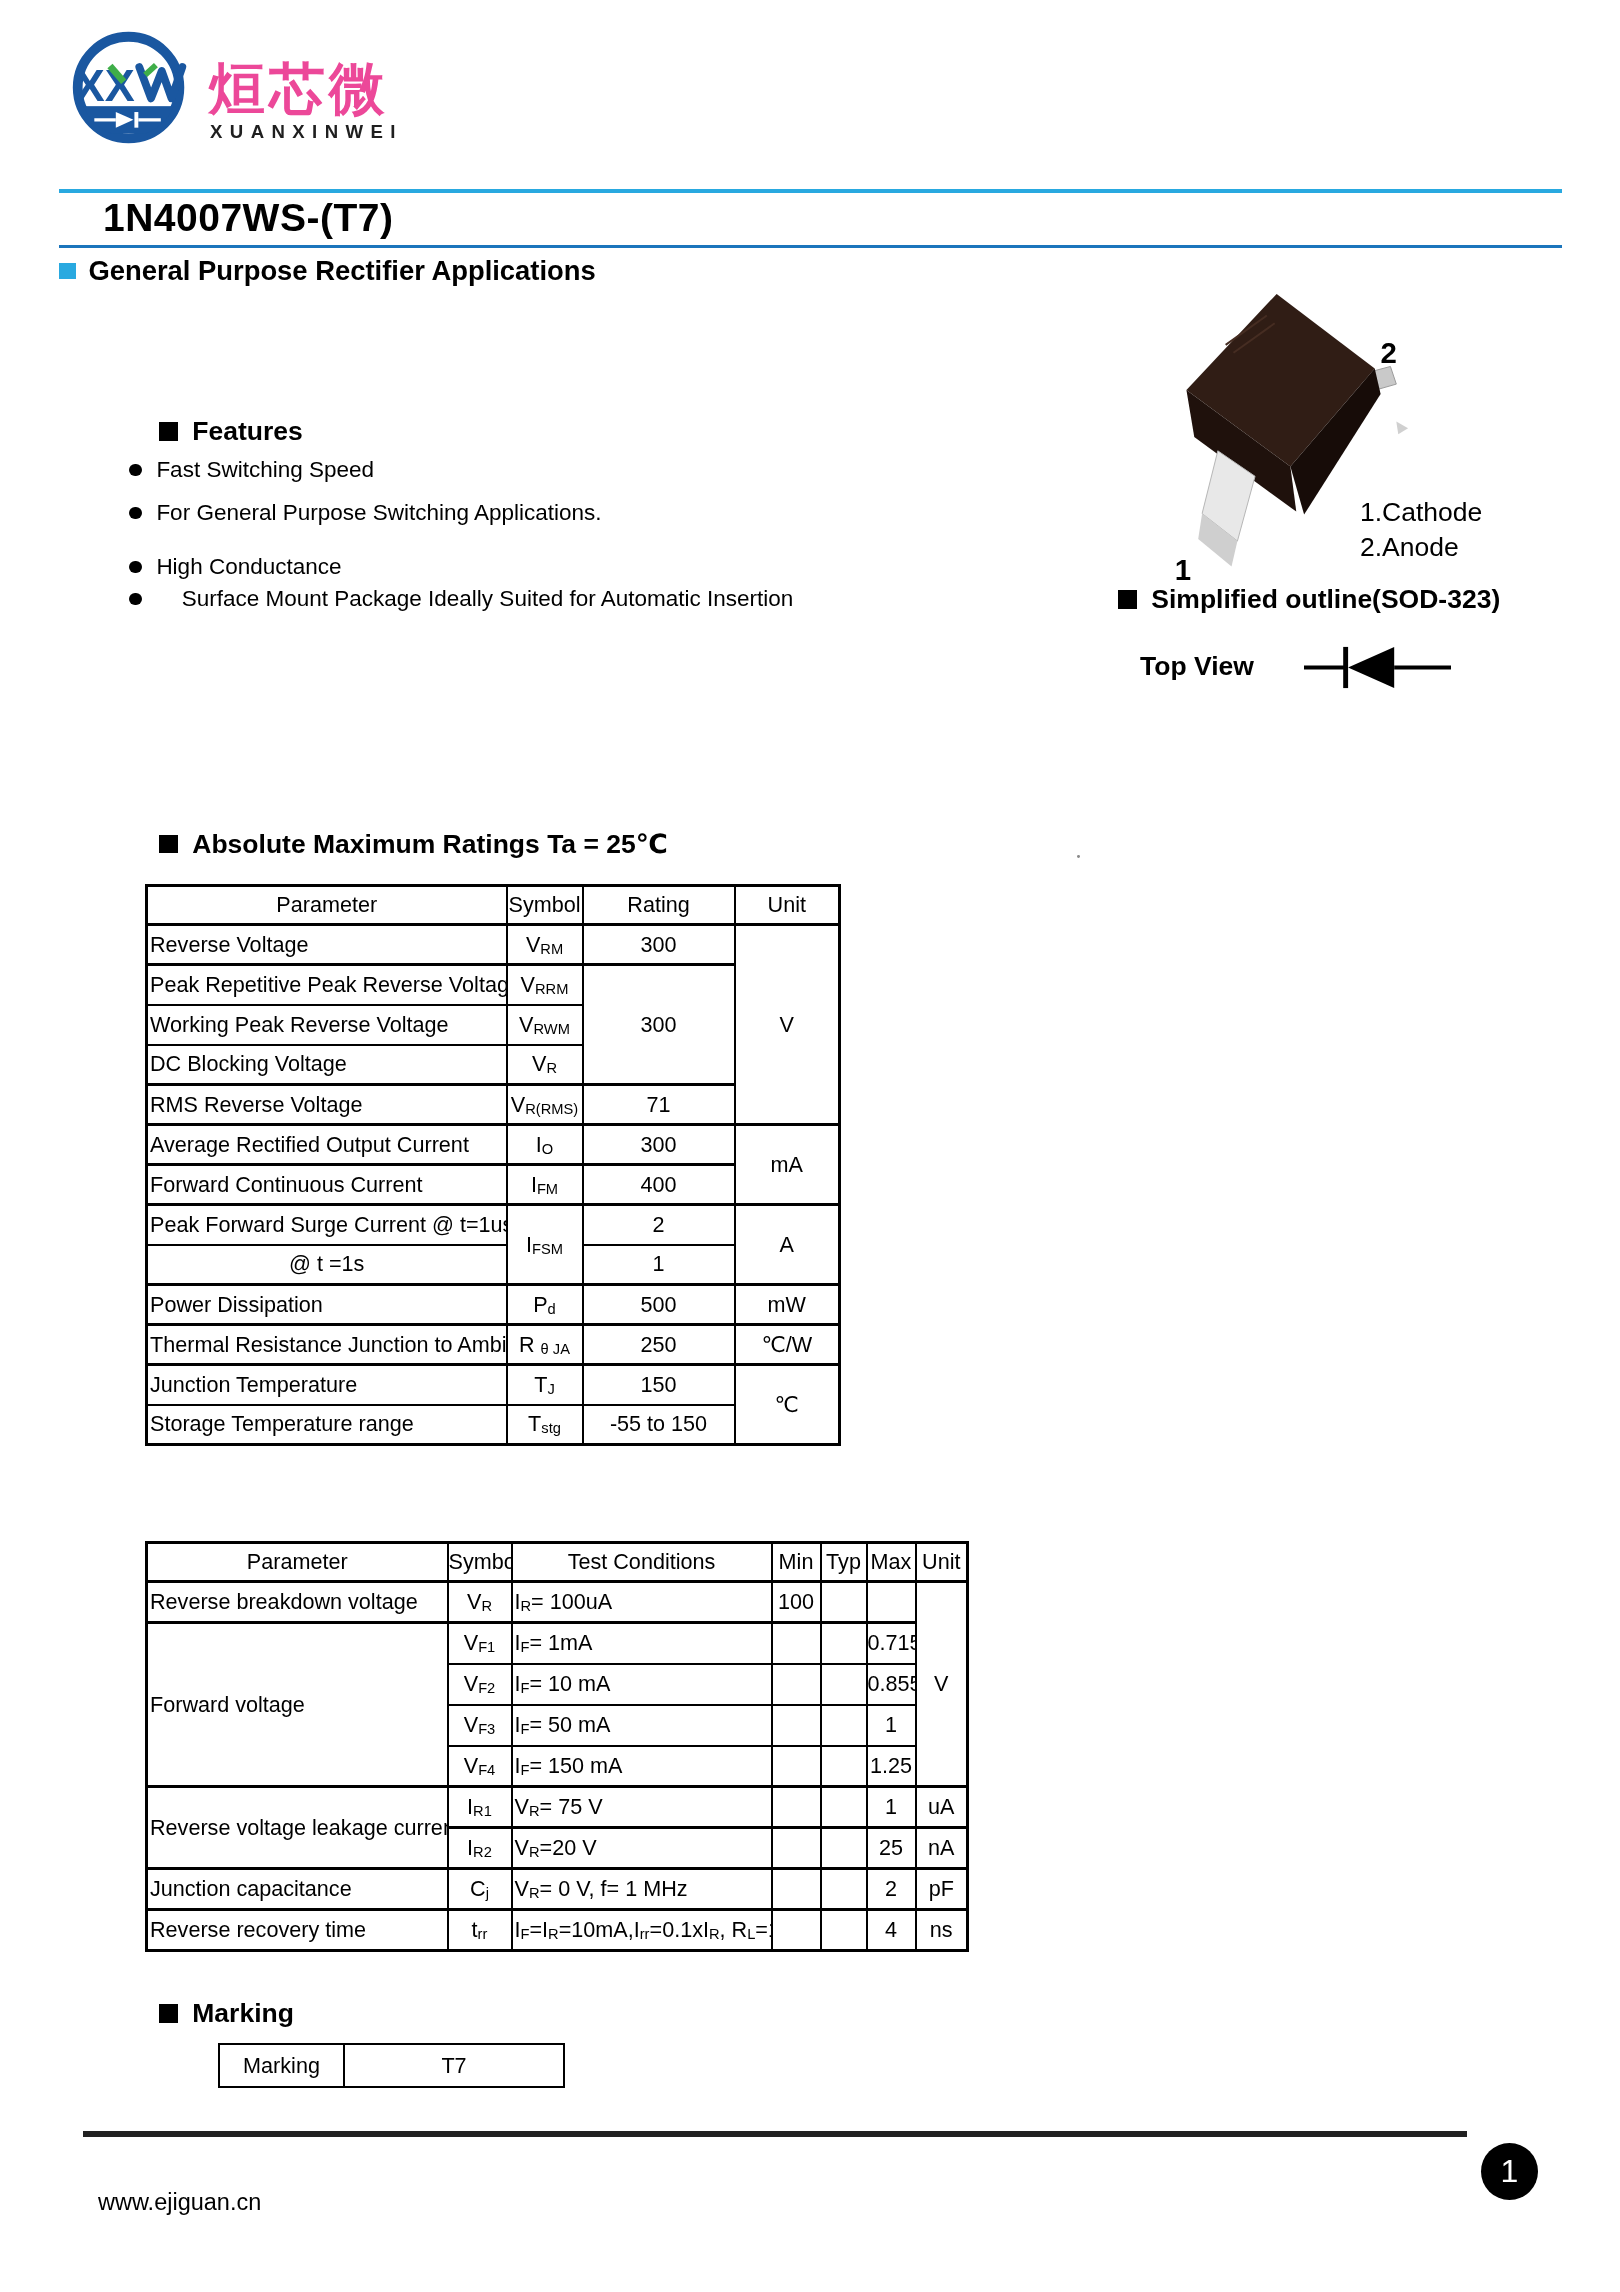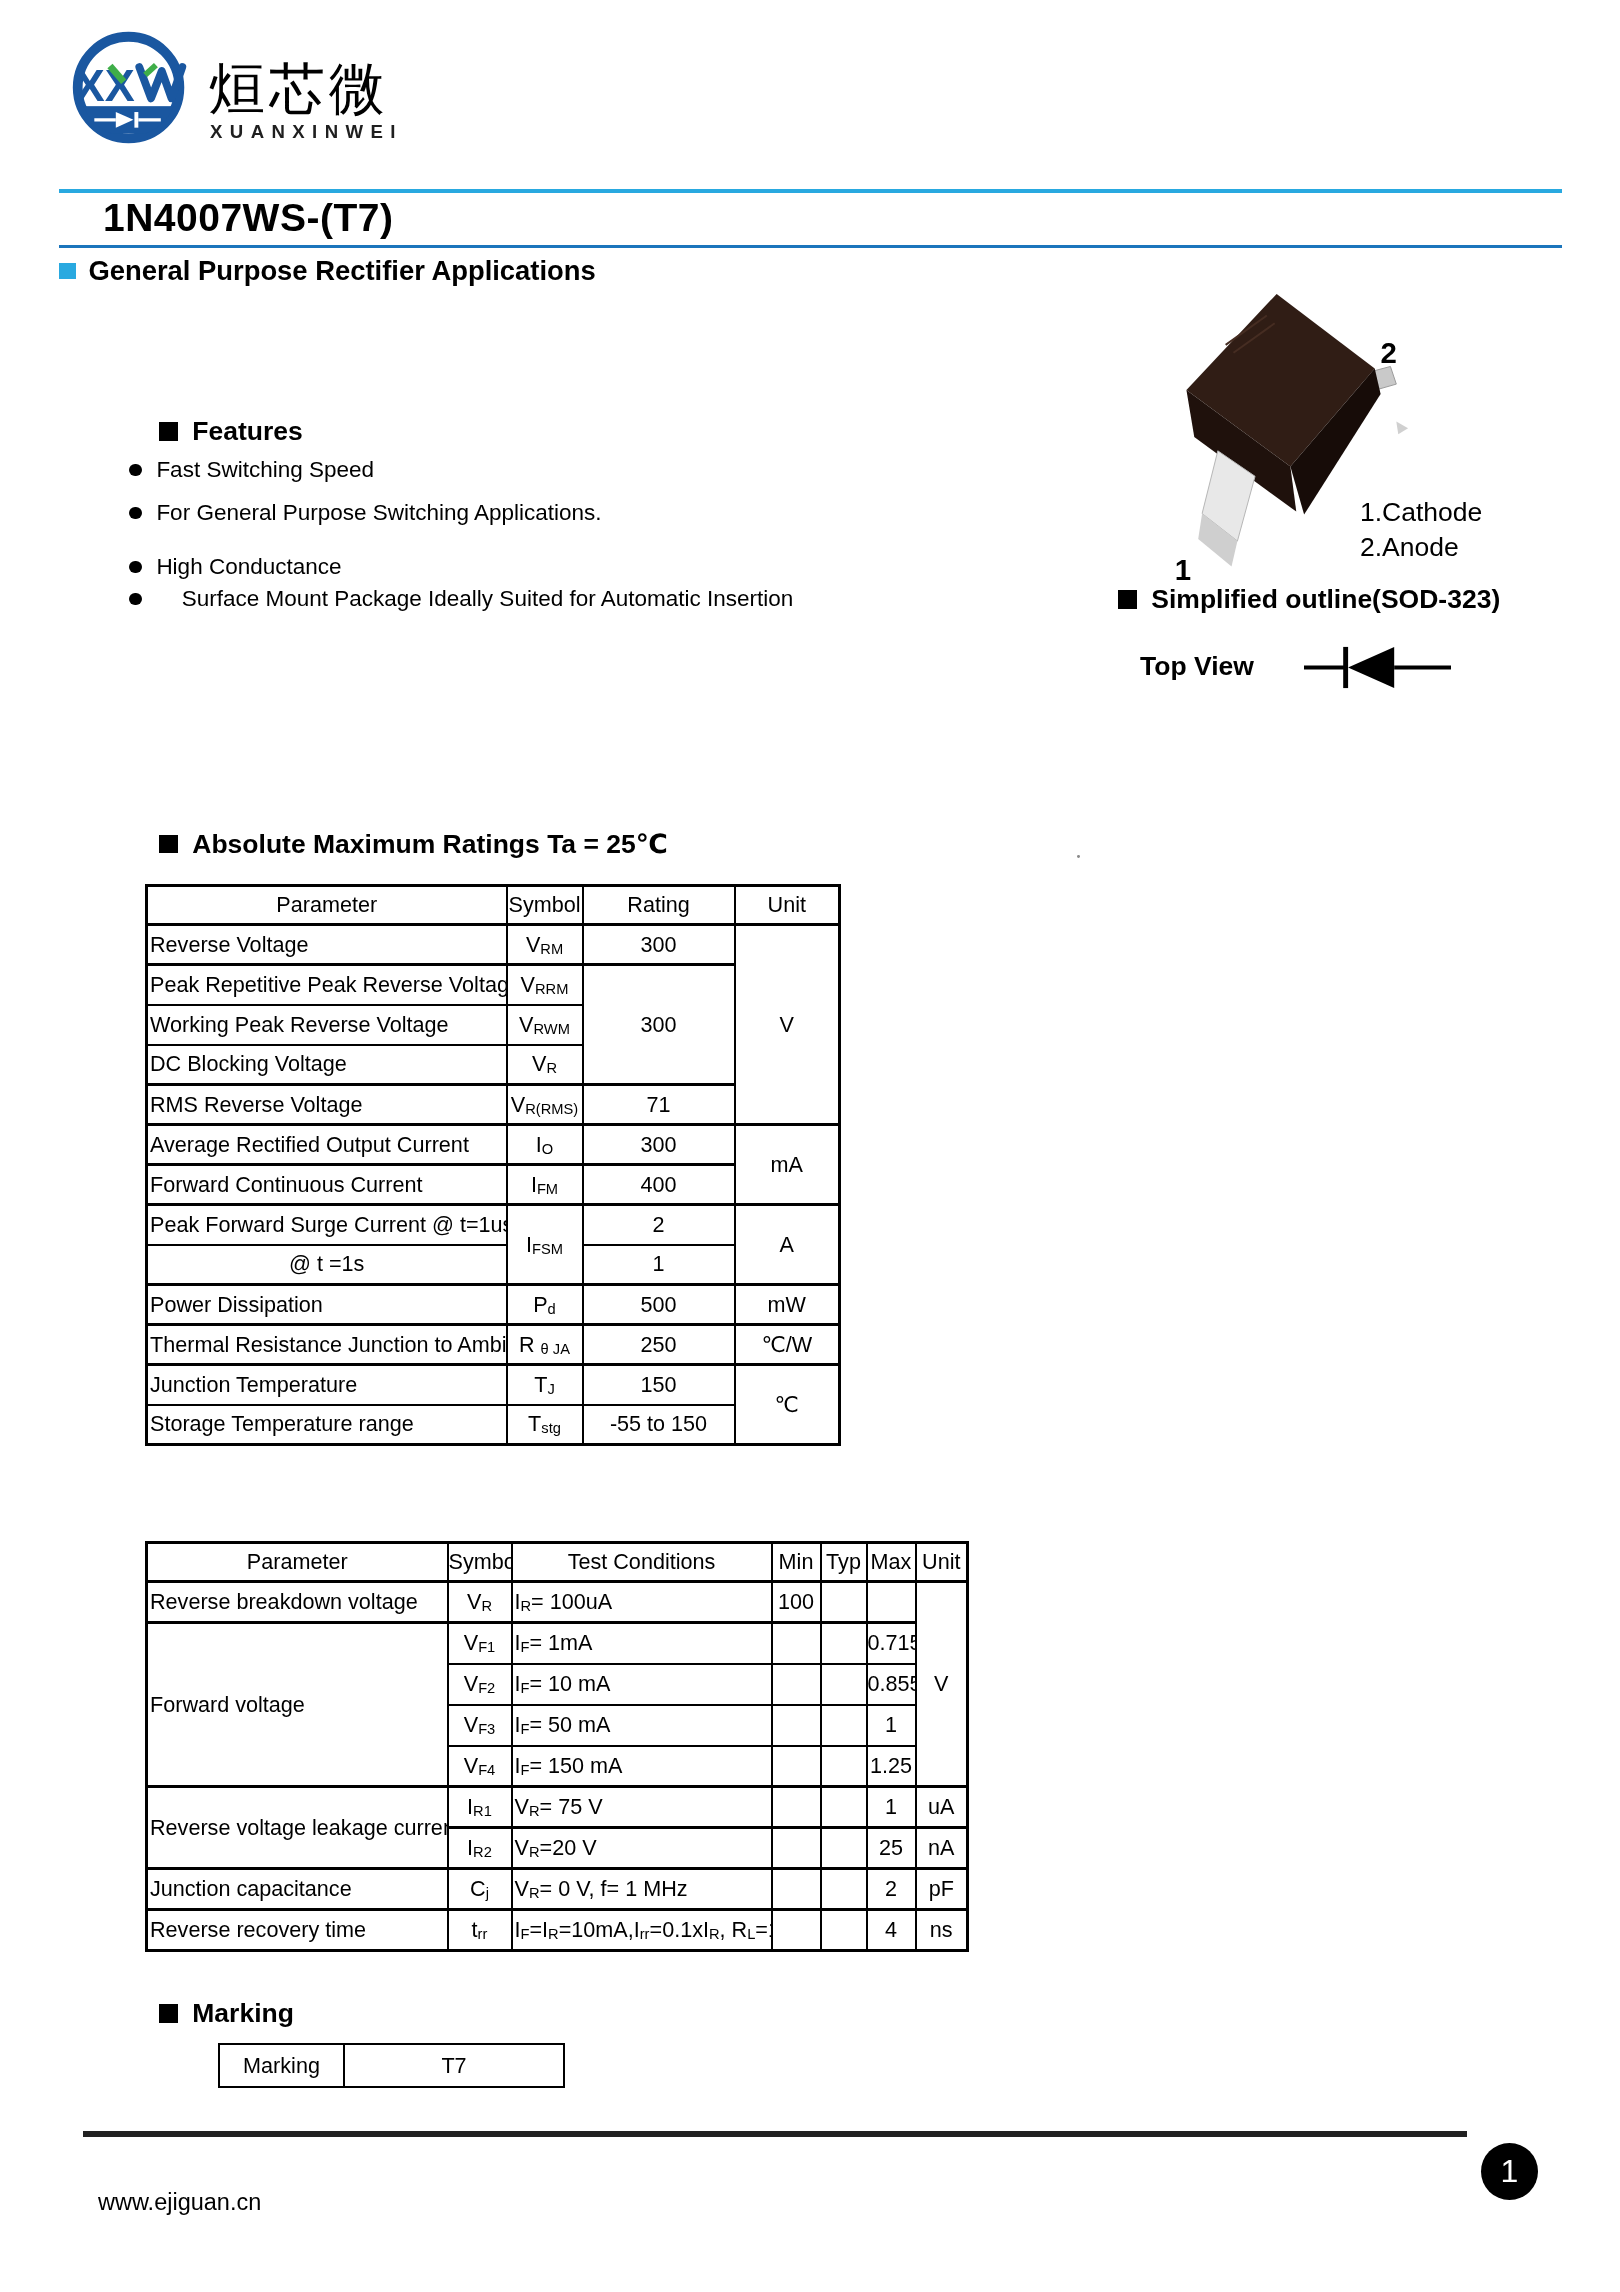--- a/index.html
+++ b/index.html
@@ -1,21 +1,21 @@
 <!DOCTYPE html>
 <html><head>
 <meta charset="utf-8">
 <style>
   html,body{margin:0;padding:0;background:#888;}
   .page{position:relative;width:1620px;height:2293px;background:#ffffff;
         font-family:"Liberation Sans","DejaVu Sans",sans-serif;color:#000;overflow:hidden;margin:0 auto;}
   .abs{position:absolute;}
 
   
-  .logo-cn{font-size:56px;font-weight:400;letter-spacing:3.9px;color:#000000;line-height:1;}
+  .logo-cn{font-size:56px;font-weight:700;letter-spacing:3.9px;color:#ec4899;line-height:1;}
   .logo-en{font-size:18.6px;font-weight:600;letter-spacing:7.4px;color:#1f1f1f;line-height:1;}
   .rule-cyan{height:3.9px;background:#29a9e0;}
   .rule-blue{height:2.9px;background:#1b75bc;}
   .part-number{font-size:39px;font-weight:700;letter-spacing:0.5px;}
 
   
   .sec-head{display:flex;align-items:center;gap:14.7px;font-size:26.5px;font-weight:700;white-space:nowrap;padding-left:32px;}
   .sq{display:inline-block;background:#000;flex:0 0 auto;}
   .sq19{width:18.6px;height:18.6px;}
   .sq-cyan{width:16.7px;height:16.7px;background:#29a9e0;}

